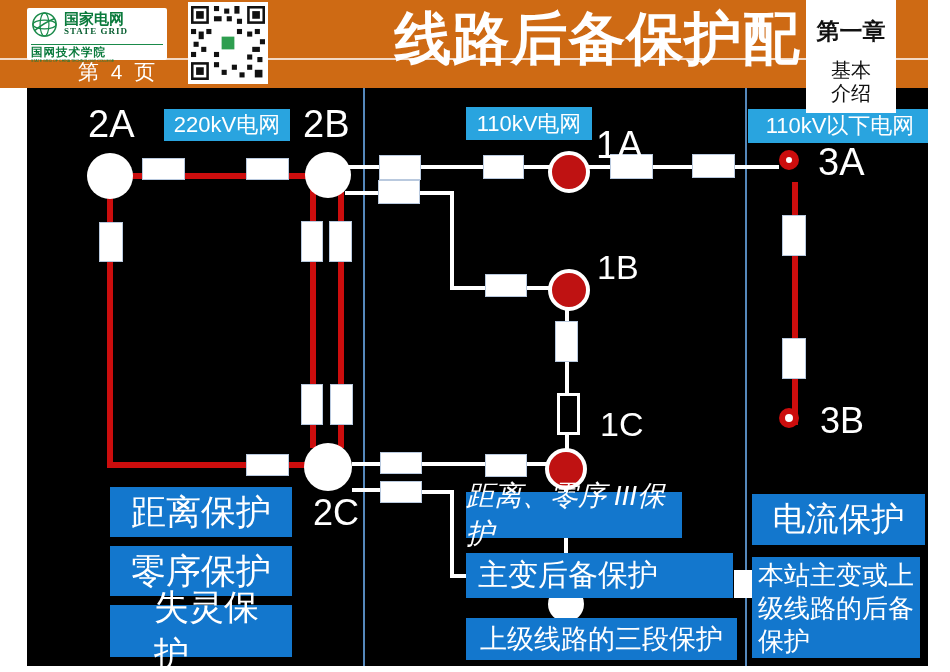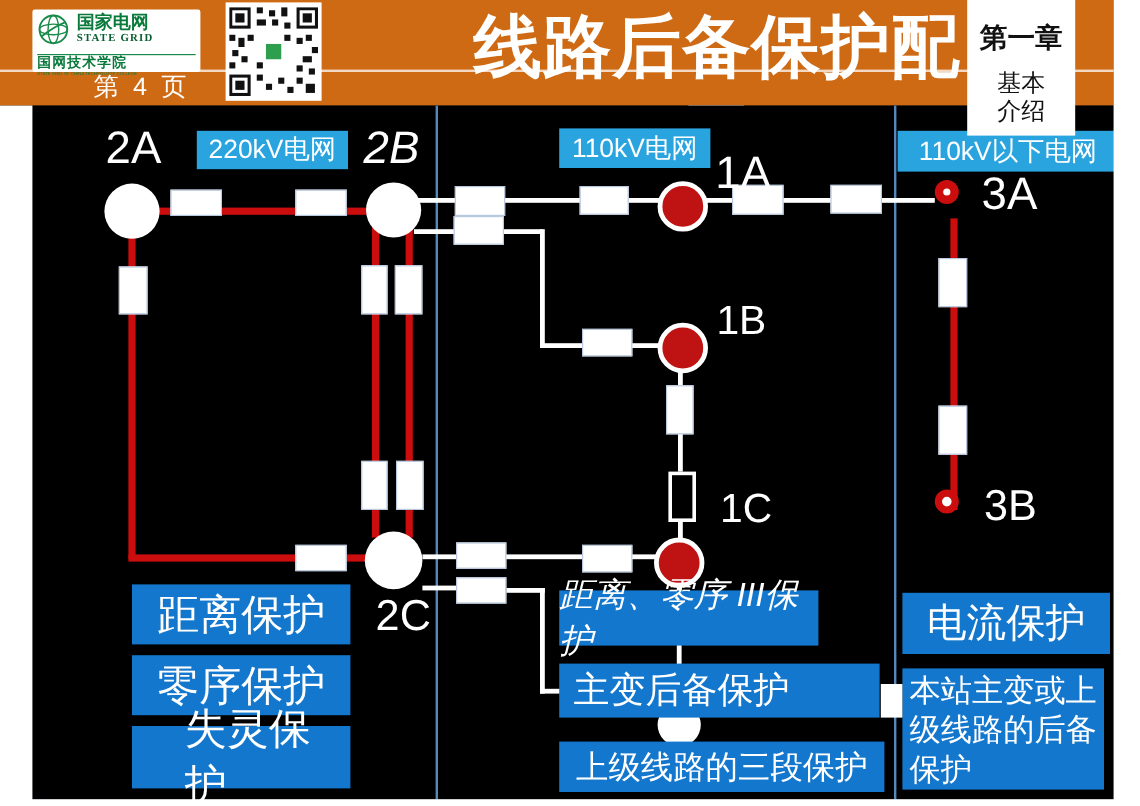--- a/index.html
+++ b/index.html
@@ -1,17 +1,17 @@
 <!DOCTYPE html>
 <html><head>
 <meta charset="utf-8">
 <style>
   html,body{margin:0;padding:0;background:#666;}
   *{box-sizing:border-box;font-family:"Liberation Sans",sans-serif;}
-  #stage{position:relative;width:950px;height:672px;background:#0f172a;overflow:hidden;}
+  #stage{position:relative;width:950px;height:672px;background:#15803d;overflow:hidden;}
   
   #hdr{position:absolute;left:0;top:0;width:928px;height:88px;background:#ce6a14;}
   #hdr-line{position:absolute;left:0;top:58px;width:928px;height:2px;background:rgba(255,255,255,.75);}
   #logo-box{position:absolute;left:27px;top:8px;width:140px;height:52px;background:#fff;border-radius:2px;padding:3px 4px;}
   .logo-cn{color:#0a7a3c;font-weight:bold;font-size:15px;line-height:15px;}
   .logo-en{color:#0a5f32;font-size:9px;letter-spacing:1px;font-family:"Liberation Serif",serif;font-weight:bold;}
   .logo-div{border-top:1px solid #1a8a4a;margin:2px 0 1px 0;}
   .college-cn{color:#0a7a3c;font-weight:bold;font-size:11.5px;line-height:12px;letter-spacing:1px;}
   .college-en{color:#0a7a3c;font-size:4px;transform:scale(.9);transform-origin:left;white-space:nowrap;}
   #page-label{position:absolute;left:78px;top:58px;width:100px;color:#fff;font-size:21px;letter-spacing:3px;}
@@ -176,21 +176,21 @@
     <div class="node-w" style="left:278px;top:64px;width:46px;height:46px;"></div>
     <div class="node-w" style="left:277px;top:355px;width:48px;height:48px;"></div>
     <div class="node-r" style="left:521px;top:63px;width:42px;height:42px;"></div>
     <div class="node-r" style="left:521px;top:181px;width:42px;height:42px;"></div>
     <div class="node-r" style="left:518px;top:360px;width:42px;height:42px;"></div>
     <div class="node-w" style="left:521px;top:498px;width:36px;height:36px;"></div>
     <div class="node-rw" style="left:752px;top:62px;width:20px;height:20px;border:7px solid #cc0d0d;"></div>
     <div class="node-rw" style="left:752px;top:320px;width:20px;height:20px;border:6px solid #cc0d0d;"></div>
 
     <div class="nlabel" style="left:61px;top:17px;">2A</div>
-    <div class="nlabel" style="left:276px;top:17px;font-style:italic;">2B</div>
+    <div class="nlabel" style="left:276px;top:17px;">2B</div>
     <div class="nlabel" style="left:286px;top:407px;font-size:36px;">2C</div>
     <div class="nlabel" style="left:569px;top:38px;">1A</div>
     <div class="nlabel" style="left:570px;top:162px;font-size:34px;">1B</div>
     <div class="nlabel" style="left:573px;top:319px;font-size:34px;">1C</div>
     <div class="nlabel" style="left:558px;top:530px;font-size:32px;">1D</div>
     <div class="nlabel" style="left:791px;top:55px;">3A</div>
     <div class="nlabel" style="left:793px;top:315px;font-size:36px;">3B</div>
 
     <div class="seclabel" style="left:137px;top:21px;width:126px;height:32px;">220kV电网</div>
     <div class="seclabel" style="left:439px;top:19px;width:126px;height:33px;">110kV电网</div>

